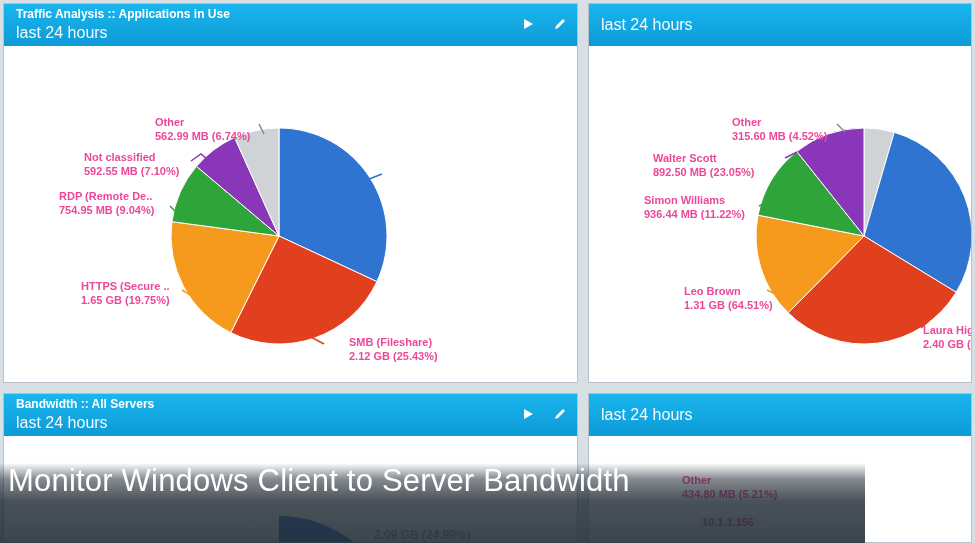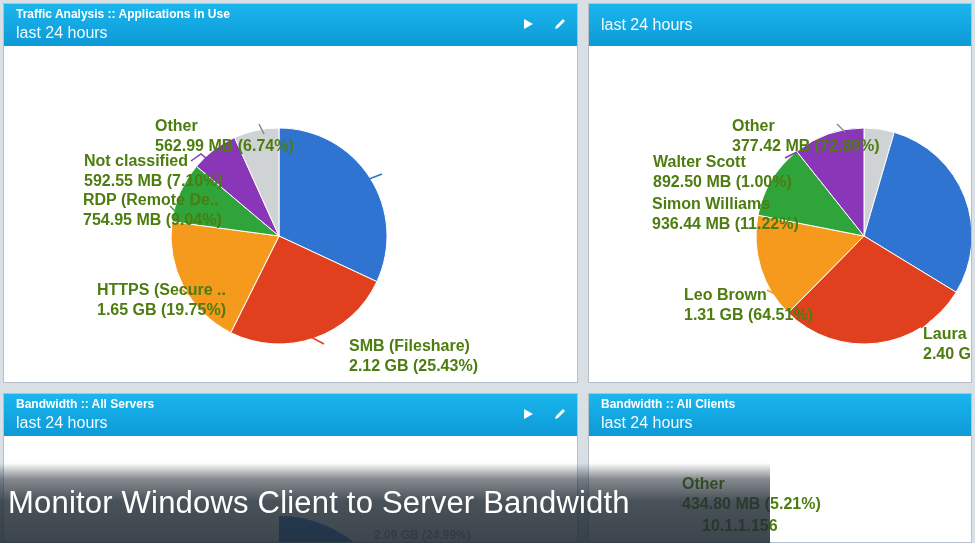--- a/index.html
+++ b/index.html
@@ -38,36 +38,36 @@
   .panel-header .titles { display: flex; flex-direction: column; line-height: 1.35; }
   .panel-header .subtitle { font-weight: 400; font-size: 16px; opacity: 0.95; }
   .panel-header .actions { display: flex; gap: 18px; align-items: center; }
   .panel-body {
     position: relative;
     flex: 1;
     background: #fff;
   }
   .slice-label {
     position: absolute;
-    font-size: 16px;
+    font-size: 11px;
     font-weight: 700;
-    color: #4d7c0f;
+    color: #ec4899;
     line-height: 1.25;
     white-space: nowrap;
   }
   .slice-label .l2 { font-weight: 700; }
   .lower .panel-body { min-height: 80px; }
   .banner {
     position: absolute;
     bottom: 0;
     left: 0;
-    width: 770px;
+    width: 865px;
     height: 80px;
     display: flex;
-    align-items: center;
+    align-items: flex-start;
     padding-left: 8px;
     color: #fff;
     font-size: 31px;
     font-weight: 300;
     letter-spacing: 0.2px;
     background: linear-gradient(to bottom, rgba(33,43,52,0.0) 0%, rgba(33,43,52,0.55) 20%, rgba(33,43,52,0.82) 48%, rgba(33,43,52,0.88) 100%);
     pointer-events: none;
   }
   .icon-btn { cursor: pointer; }
   .faded-label {
@@ -114,25 +114,25 @@
           <path d="M 188 250 L 178 244" stroke="#f59a1d" stroke-width="1.5" fill="none"></path>
           <path d="M 176 170 L 166 160" stroke="#2ea43a" stroke-width="1.5" fill="none"></path>
           <path d="M 209 118 L 197 108 L 187 115" stroke="#8a36b8" stroke-width="1.5" fill="none"></path>
           <path d="M 260 88 L 255 78" stroke="#888" stroke-width="1.5" fill="none"></path>
         </svg>
 
       <div class="slice-label" style="left:345px; top:290px;">
         <div>SMB (Fileshare)</div>
         <div class="l2">2.12 GB (25.43%)</div>
       </div>
-      <div class="slice-label" style="left:77px; top:234px;margin-left:16px;">
+      <div class="slice-label" style="left:77px; top:234px;">
         <div>HTTPS (Secure ..</div>
         <div class="l2">1.65 GB (19.75%)</div>
       </div>
-      <div class="slice-label" style="left:55px; top:144px;margin-left:24px;">
+      <div class="slice-label" style="left:55px; top:144px;">
         <div>RDP (Remote De..</div>
         <div class="l2">754.95 MB (9.04%)</div>
       </div>
       <div class="slice-label" style="left:80px; top:105px;">
         <div>Not classified</div>
         <div class="l2">592.55 MB (7.10%)</div>
       </div>
       <div class="slice-label" style="left:151px; top:70px;">
         <div>Other</div>
         <div class="l2">562.99 MB (6.74%)</div>
@@ -157,27 +157,27 @@
           <path d="M 275 190 L 207.79202477020647 105.45954775664222 A 108 108 0 0 1 275 82 Z" fill="#8a36b8" stroke="#fff" stroke-width="1"></path>
           <path d="M 256 86 L 248 78" stroke="#888" stroke-width="1.5" fill="none"></path>
           <path d="M 208 106 L 196 112" stroke="#8a36b8" stroke-width="1.5" fill="none"></path>
           <path d="M 182 155 L 170 160" stroke="#2ea43a" stroke-width="1.5" fill="none"></path>
           <path d="M 190 250 L 178 244" stroke="#f59a1d" stroke-width="1.5" fill="none"></path>
           <path d="M 340 275 L 332 282" stroke="#e1401f" stroke-width="1.5" fill="none"></path>
         </svg>
 
       <div class="slice-label" style="left:143px; top:70px;">
         <div>Other</div>
-        <div class="l2">377.42 MB (72.89%)</div>
+        <div class="l2">315.60 MB (4.52%)</div>
       </div>
       <div class="slice-label" style="left:64px; top:106px;">
         <div>Walter Scott</div>
-        <div class="l2">892.50 MB (1.00%)</div>
-      </div>
-      <div class="slice-label" style="left:63px; top:148px;">
+        <div class="l2">892.50 MB (23.05%)</div>
+      </div>
+      <div class="slice-label" style="left:55px; top:148px;">
         <div>Simon Williams</div>
         <div class="l2">936.44 MB (11.22%)</div>
       </div>
       <div class="slice-label" style="left:95px; top:232px;margin-top:7px;">
         <div>Leo Brown</div>
         <div class="l2">1.31 GB (64.51%)</div>
       </div>
       <div class="slice-label" style="left:334px; top:278px;">
         <div>Laura Hig</div>
         <div class="l2">2.40 GB (</div>
@@ -208,21 +208,20 @@
       <svg width="575" height="120" style="position:absolute;top:0;left:0">
         <path d="M 275 200 L 275 80 A 120 120 0 0 1 395 200 Z" fill="#2e74d0"></path>
       </svg>
       <div class="faded-label" style="left:370px;top:92px;opacity:0.55">2.09 GB (24.99%)</div>
     </div>
   </div>
 
   <div class="panel lower" style="height:150px">
     <div class="panel-header">
       <div class="titles">
-        <span>Bandwidth :: All Clients</span>
         <span class="subtitle">last 24 hours</span>
       </div>
       <div class="actions"></div>
     </div>
     <div class="panel-body">
       <div class="slice-label" style="left:93px; top:38px;">
         <div>Other</div>
         <div class="l2">434.80 MB (5.21%)</div>
       </div>
       <div class="slice-label" style="left:113px; top:80px;">

